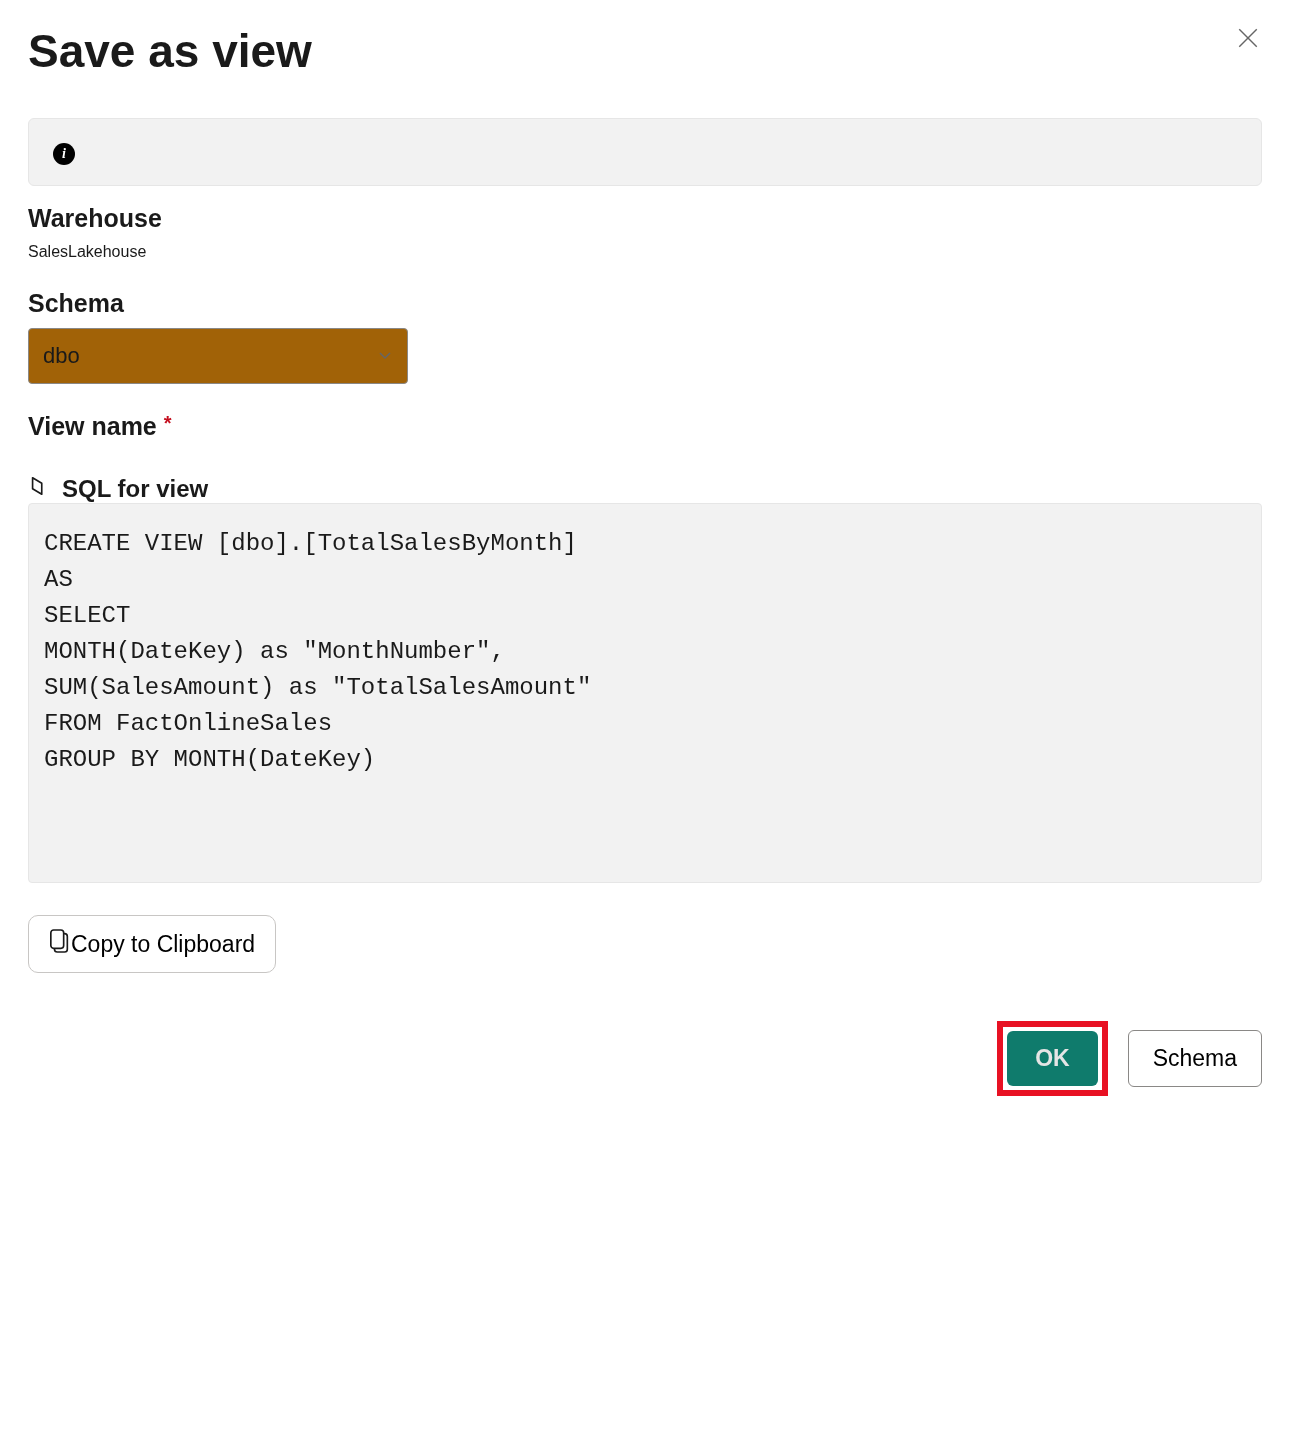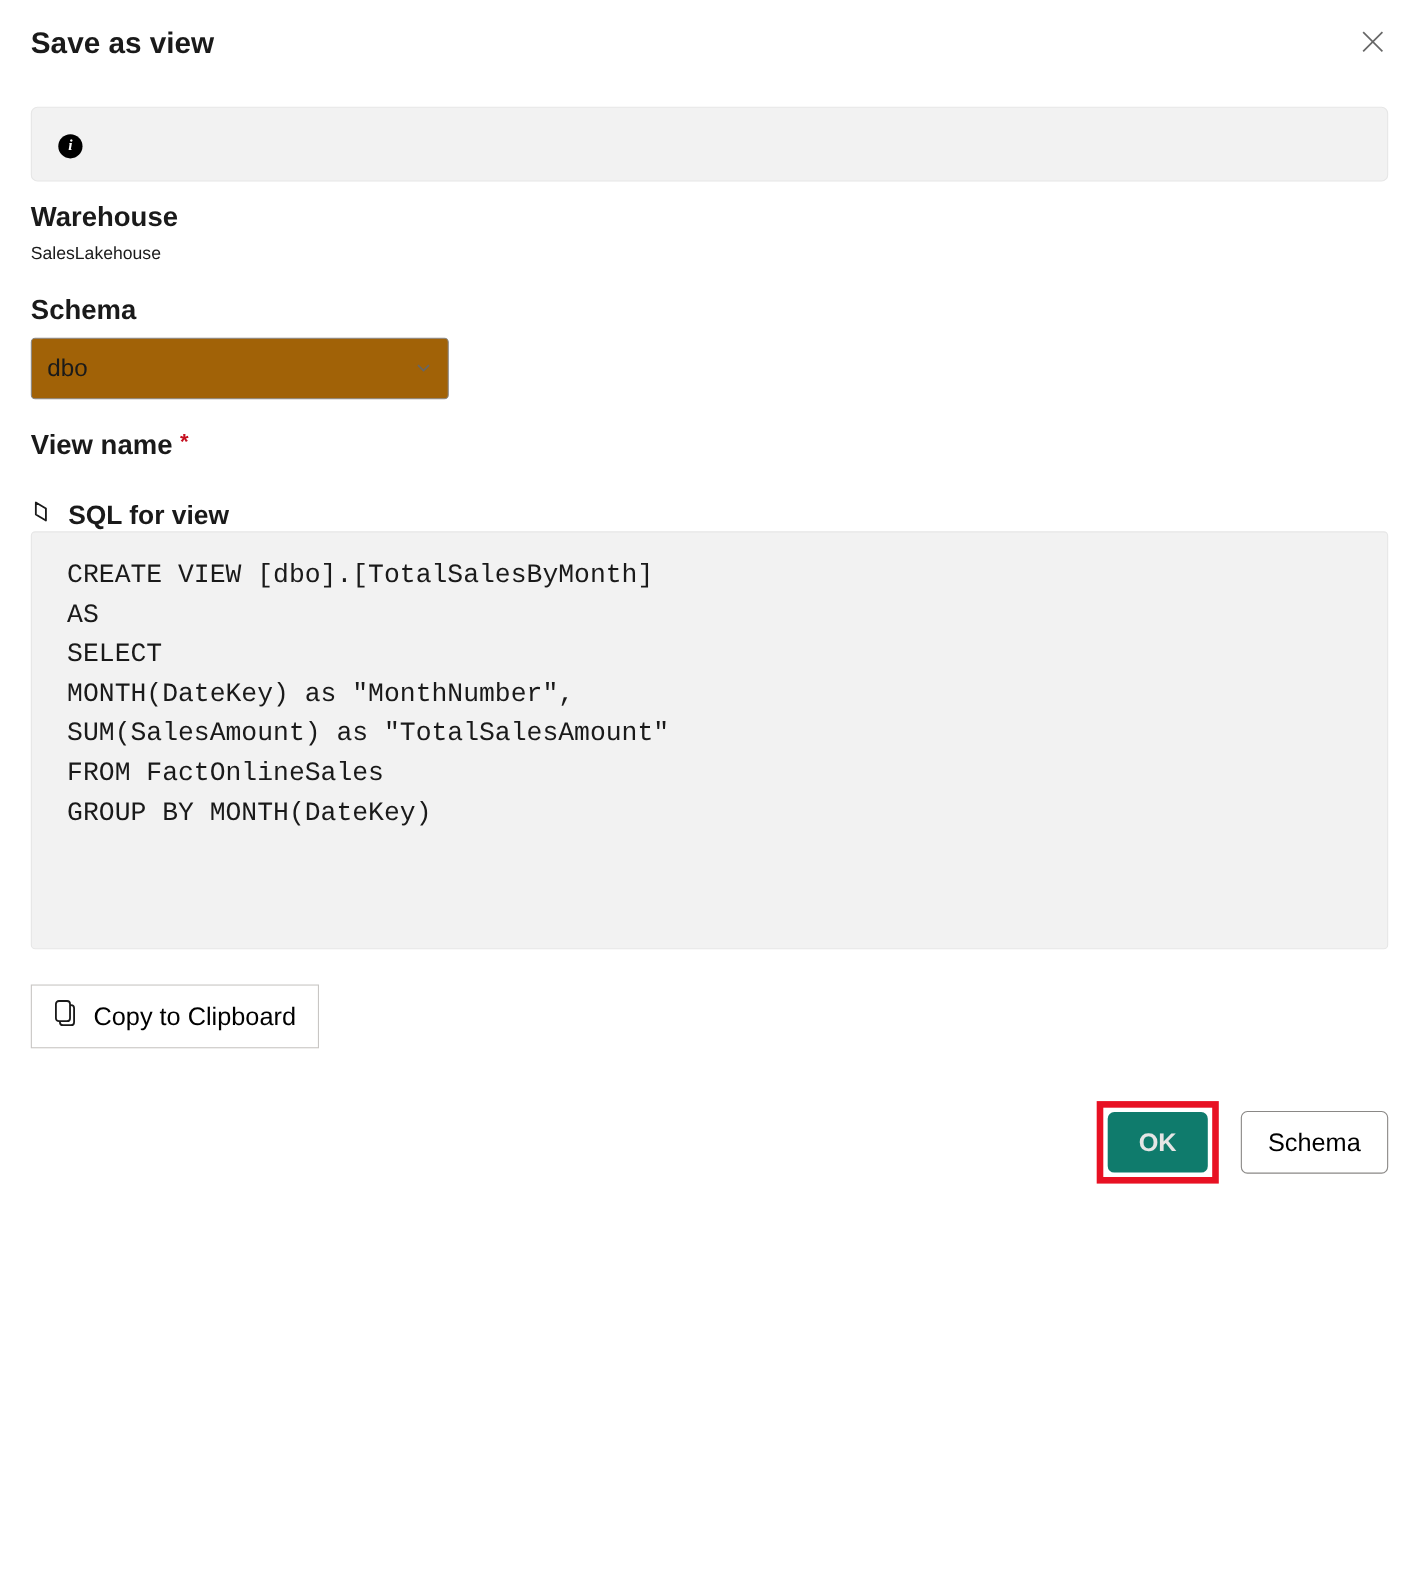--- a/index.html
+++ b/index.html
@@ -11,21 +11,21 @@
       height: 1437px;
       padding: 24px 28px;
     }
     .dialog-header {
       display: flex;
       justify-content: space-between;
       align-items: flex-start;
       margin-bottom: 40px;
     }
     .dialog-title {
-      font-size: 27px;
+      font-size: 46px;
       font-weight: 600;
       color: #1a1a1a;
     }
     .close-btn {
       background: none;
       border: none;
       cursor: pointer;
       padding: 4px;
       color: #666;
       font-size: 24px;
@@ -108,38 +108,37 @@
       gap: 12px;
       font-size: 24px;
       font-weight: 600;
       margin-top: 34px;
     }
     .sql-icon svg { width: 22px; height: 22px; }
     .sql-box {
       background: #f2f2f2;
       border: 1px solid #e6e6e6;
       border-radius: 4px;
-      padding: 22px 32px;
+      padding: 22px 15px;
       font-family: "Consolas", "Courier New", monospace;
       font-size: 24px;
       line-height: 1.5;
       color: #1a1a1a;
       white-space: pre;
       min-height: 380px;
     }
     .copy-btn {
       margin-top: 32px;
       background: #fff;
       border: 1px solid #c8c6c4;
-      border-radius: 0;
+      border-radius: 10px;
       padding: 12px 20px;
       font-size: 23px;
       display: inline-flex;
       align-items: center;
-      gap: 14px;
       cursor: pointer;
       font-family: inherit;
     }
     .copy-icon svg { width: 22px; height: 26px; }
     .footer {
       margin-top: 48px;
       display: flex;
       justify-content: flex-end;
       gap: 20px;
       align-items: center;

